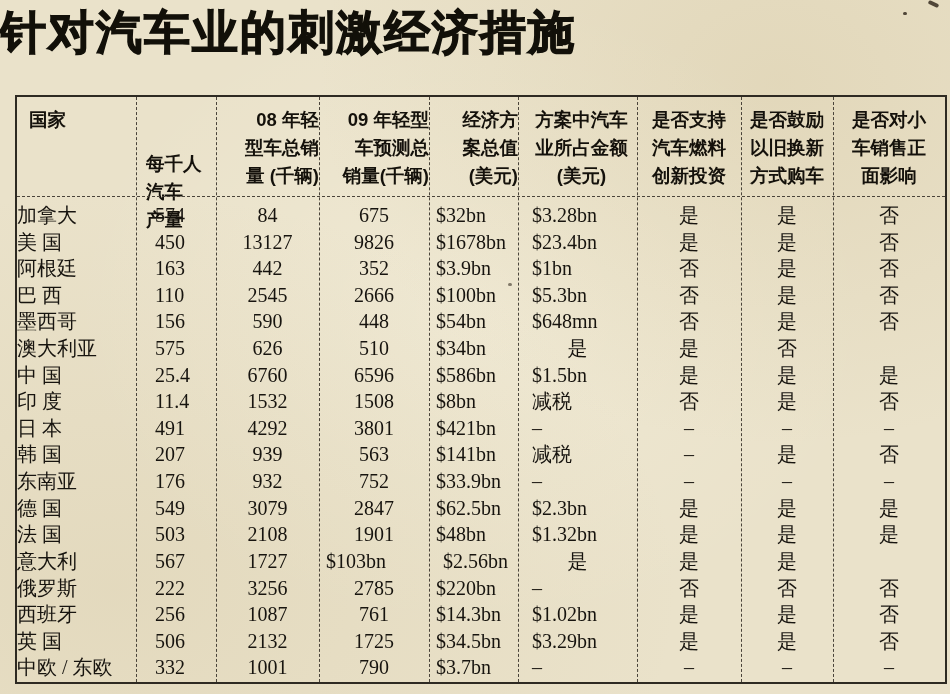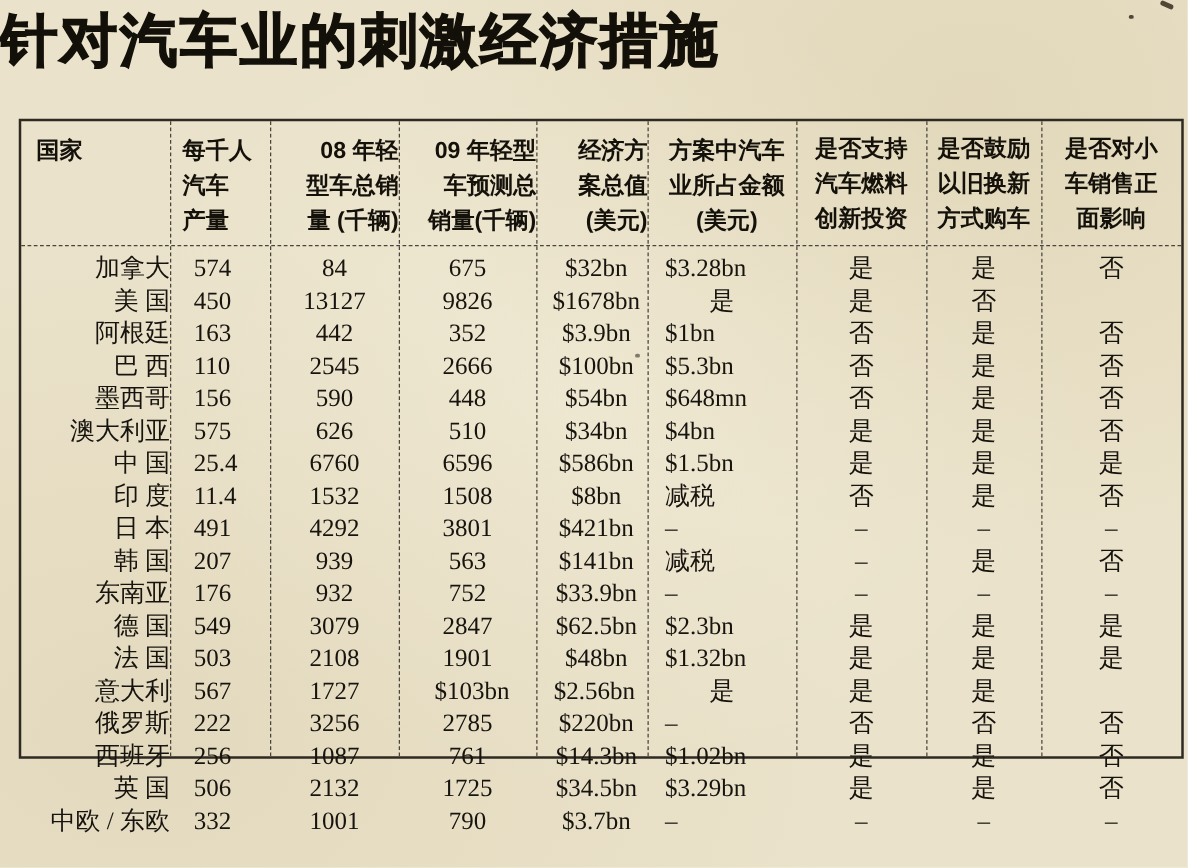--- a/index.html
+++ b/index.html
@@ -16,21 +16,21 @@
   }
   .title {
     position:absolute; top:2px; left:0; width:100%;
     text-align:left;
     font-family:"Liberation Sans","DejaVu Sans",sans-serif;
     font-weight:900; font-size:46px; letter-spacing:2px;
     color:#121009;
     -webkit-text-stroke:1.2px #121009;
   }
   .tbl {
-    position:absolute; left:15px; top:95px; width:932px; height:512px;
+    position:absolute; left:15px; top:95px; width:932px; height:589px;
     border:2.5px solid var(--border); box-sizing:border-box;
   }
   .vline { position:absolute; top:0; bottom:0; width:0; border-left:1.6px dashed var(--line); }
   .hline { position:absolute; left:0; right:0; top:99px; height:0; border-top:1.6px dashed var(--line); }
   .hrow {
     position:absolute; left:0; right:0; top:0; height:99px;
     display:grid; grid-template-columns:119px 80px 103px 110px 89px 119px 104px 92px 112px;
   }
   .hcell {
     font-family:"Liberation Sans","DejaVu Sans",sans-serif;
@@ -39,28 +39,28 @@
     white-space:pre;
   }
   .tbody {
     position:absolute; left:0; right:0; top:105px; bottom:1px;
     display:grid; grid-template-rows:repeat(18, 1fr);
   }
   .brow { display:grid; grid-template-columns:119px 80px 103px 110px 89px 119px 104px 92px 112px; }
   .bcell { font-size:20px; line-height:26px; white-space:pre; box-sizing:border-box; }
   
   .hcell.c0 { padding-left:12px; text-align:left; }
-  .hcell.c1 { padding-left:10px; text-align:left; }
+  .hcell.c1 { padding-left:10px; text-align:left;margin-top:44px; }
   .hcell.c2, .hcell.c3, .hcell.c4 { text-align:right; }
   .hcell.c5 { padding-left:8px; text-align:center; }
   .hcell.c6, .hcell.c7, .hcell.c8 { text-align:center;font-family:Liberation Serif, serif; }
-  .bcell.c0 { text-align:right; padding-left:12px; }
+  .bcell.c0 { text-align:left; }
   .bcell.c1 { text-align:left; padding-left:19px; }
   .bcell.c2, .bcell.c3 { text-align:center; }
-  .bcell.c4 { text-align:center; padding-left:7px; }
+  .bcell.c4 { text-align:left; padding-left:7px; }
   .bcell.c5 { text-align:left; padding-left:14px; }
   .bcell.c6, .bcell.c7, .bcell.c8 { text-align:center; }
   .speck { position:absolute; background:#2a2115; border-radius:2px; opacity:.8; }
   .speck.s1 { left:928px; top:2px;  width:11px; height:4px; transform:rotate(25deg); }
   .speck.s2 { left:903px; top:12px; width:4px;  height:3px; }
   .speck.s3 { left:508px; top:283px; width:4px; height:3px; opacity:.55; }
 </style>
 </head>
 <body>
 
@@ -95,20 +95,21 @@
           <div class="bcell c6">是</div>
           <div class="bcell c7">是</div>
           <div class="bcell c8">否</div>
         </div>
         <div class="brow">
           <div class="bcell c0">美 国</div>
           <div class="bcell c1">450</div>
           <div class="bcell c2">13127</div>
           <div class="bcell c3">9826</div>
           <div class="bcell c4">$1678bn</div>
+          <div class="bcell c5">$23.4bn</div>
           <div class="bcell c6">是</div>
           <div class="bcell c7">是</div>
           <div class="bcell c8">否</div>
         </div>
         <div class="brow">
           <div class="bcell c0">阿根廷</div>
           <div class="bcell c1">163</div>
           <div class="bcell c2">442</div>
           <div class="bcell c3">352</div>
           <div class="bcell c4">$3.9bn</div>
@@ -138,21 +139,20 @@
           <div class="bcell c6">否</div>
           <div class="bcell c7">是</div>
           <div class="bcell c8">否</div>
         </div>
         <div class="brow">
           <div class="bcell c0">澳大利亚</div>
           <div class="bcell c1">575</div>
           <div class="bcell c2">626</div>
           <div class="bcell c3">510</div>
           <div class="bcell c4">$34bn</div>
-          <div class="bcell c5">$4bn</div>
           <div class="bcell c6">是</div>
           <div class="bcell c7">是</div>
           <div class="bcell c8">否</div>
         </div>
         <div class="brow">
           <div class="bcell c0">中 国</div>
           <div class="bcell c1">25.4</div>
           <div class="bcell c2">6760</div>
           <div class="bcell c3">6596</div>
           <div class="bcell c4">$586bn</div>

